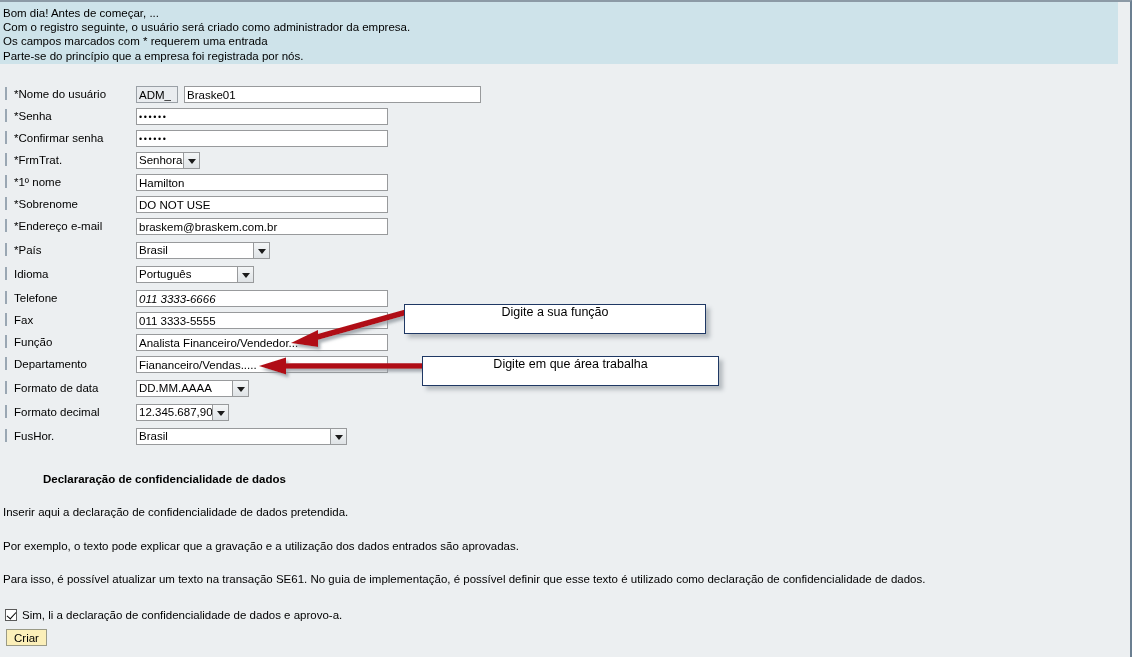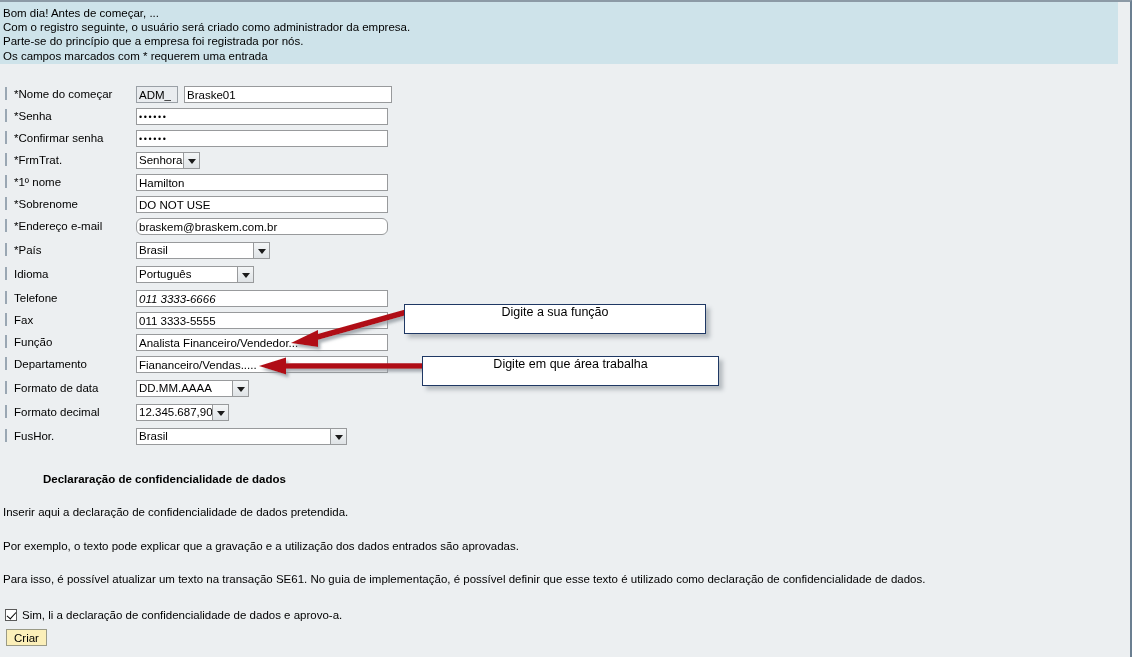--- a/index.html
+++ b/index.html
@@ -231,31 +231,31 @@
   }
 </style>
 </head>
 <body>
 
 <div id="app">
 
   <div class="banner">
     <div class="banner-line">Bom dia! Antes de começar, ...</div>
     <div class="banner-line">Com o registro seguinte, o usuário será criado como administrador da empresa.</div>
+    <div class="banner-line last">Os campos marcados com * requerem uma entrada</div>
     <div class="banner-line">Parte-se do princípio que a empresa foi registrada por nós.</div>
-    <div class="banner-line last">Os campos marcados com * requerem uma entrada</div>
   </div>
 
   <div class="form">
 
     <div class="row" style="height:22px">
-      <div class="lbl">*Nome do começar</div>
+      <div class="lbl">*Nome do usuário</div>
       <div class="ctl">
         <input class="tin prefix" type="text" readonly="" value="ADM_" style="">
-        <input class="tin" style="width: 208px; margin-left: 3px;" type="text" value="Braske01">
+        <input class="tin" style="width: 297px; margin-left: 3px;" type="text" value="Braske01">
       </div>
     </div>
 
     <div class="row">
       <div class="lbl">*Senha</div>
       <div class="ctl">
         <input class="tin pwd" style="width: 252px;" type="text" value="••••••">
       </div>
     </div>
 
@@ -286,21 +286,21 @@
     <div class="row">
       <div class="lbl">*Sobrenome</div>
       <div class="ctl">
         <input class="tin" style="width: 252px;" type="text" value="DO NOT USE">
       </div>
     </div>
 
     <div class="row" style="height:24px">
       <div class="lbl">*Endereço e-mail</div>
       <div class="ctl">
-        <input class="tin" style="width: 252px; border-radius: 6px;" type="text" value="braskem@braskem.com.br">
+        <input class="tin" style="width: 252px;" type="text" value="braskem@braskem.com.br">
       </div>
     </div>
 
     <div class="row" style="height:24px">
       <div class="lbl">*País</div>
       <div class="ctl">
         <div class="dd" style="width:134px">
           <div class="dd-text">Brasil</div>
           <div class="dd-btn"></div>
         </div>

